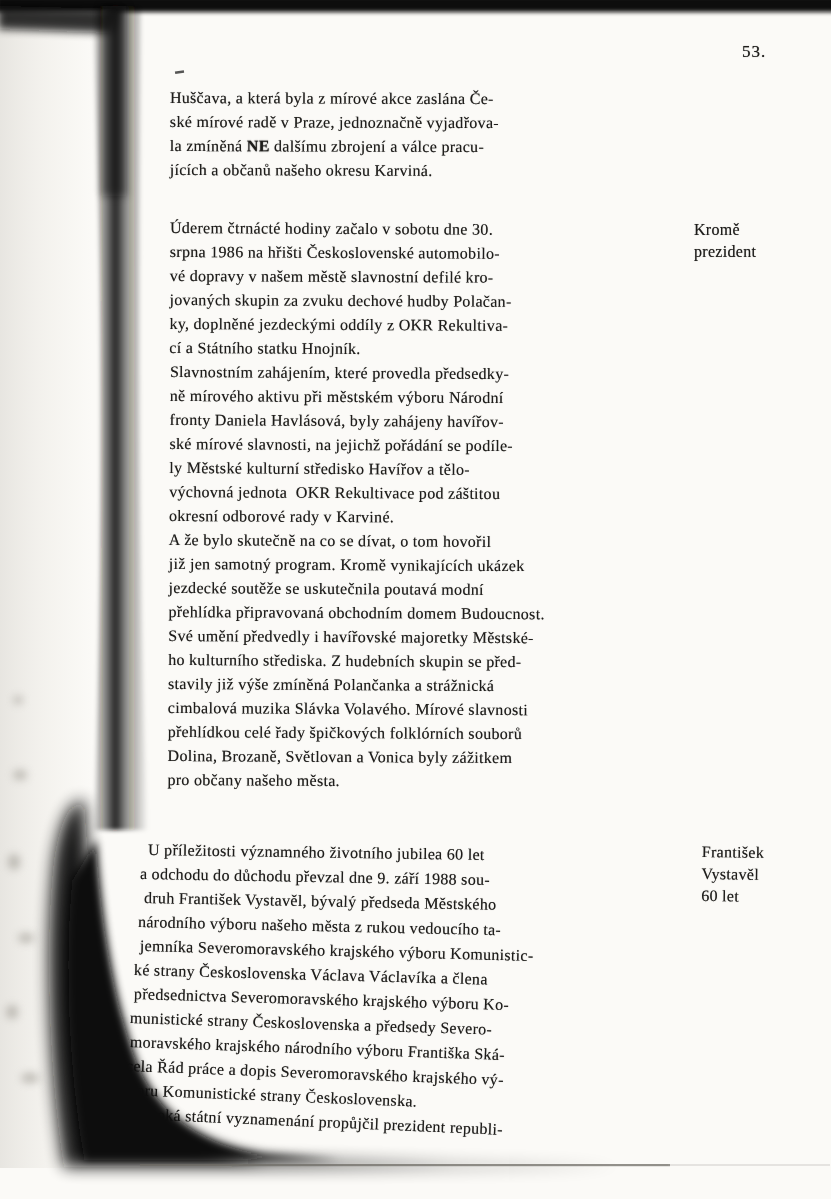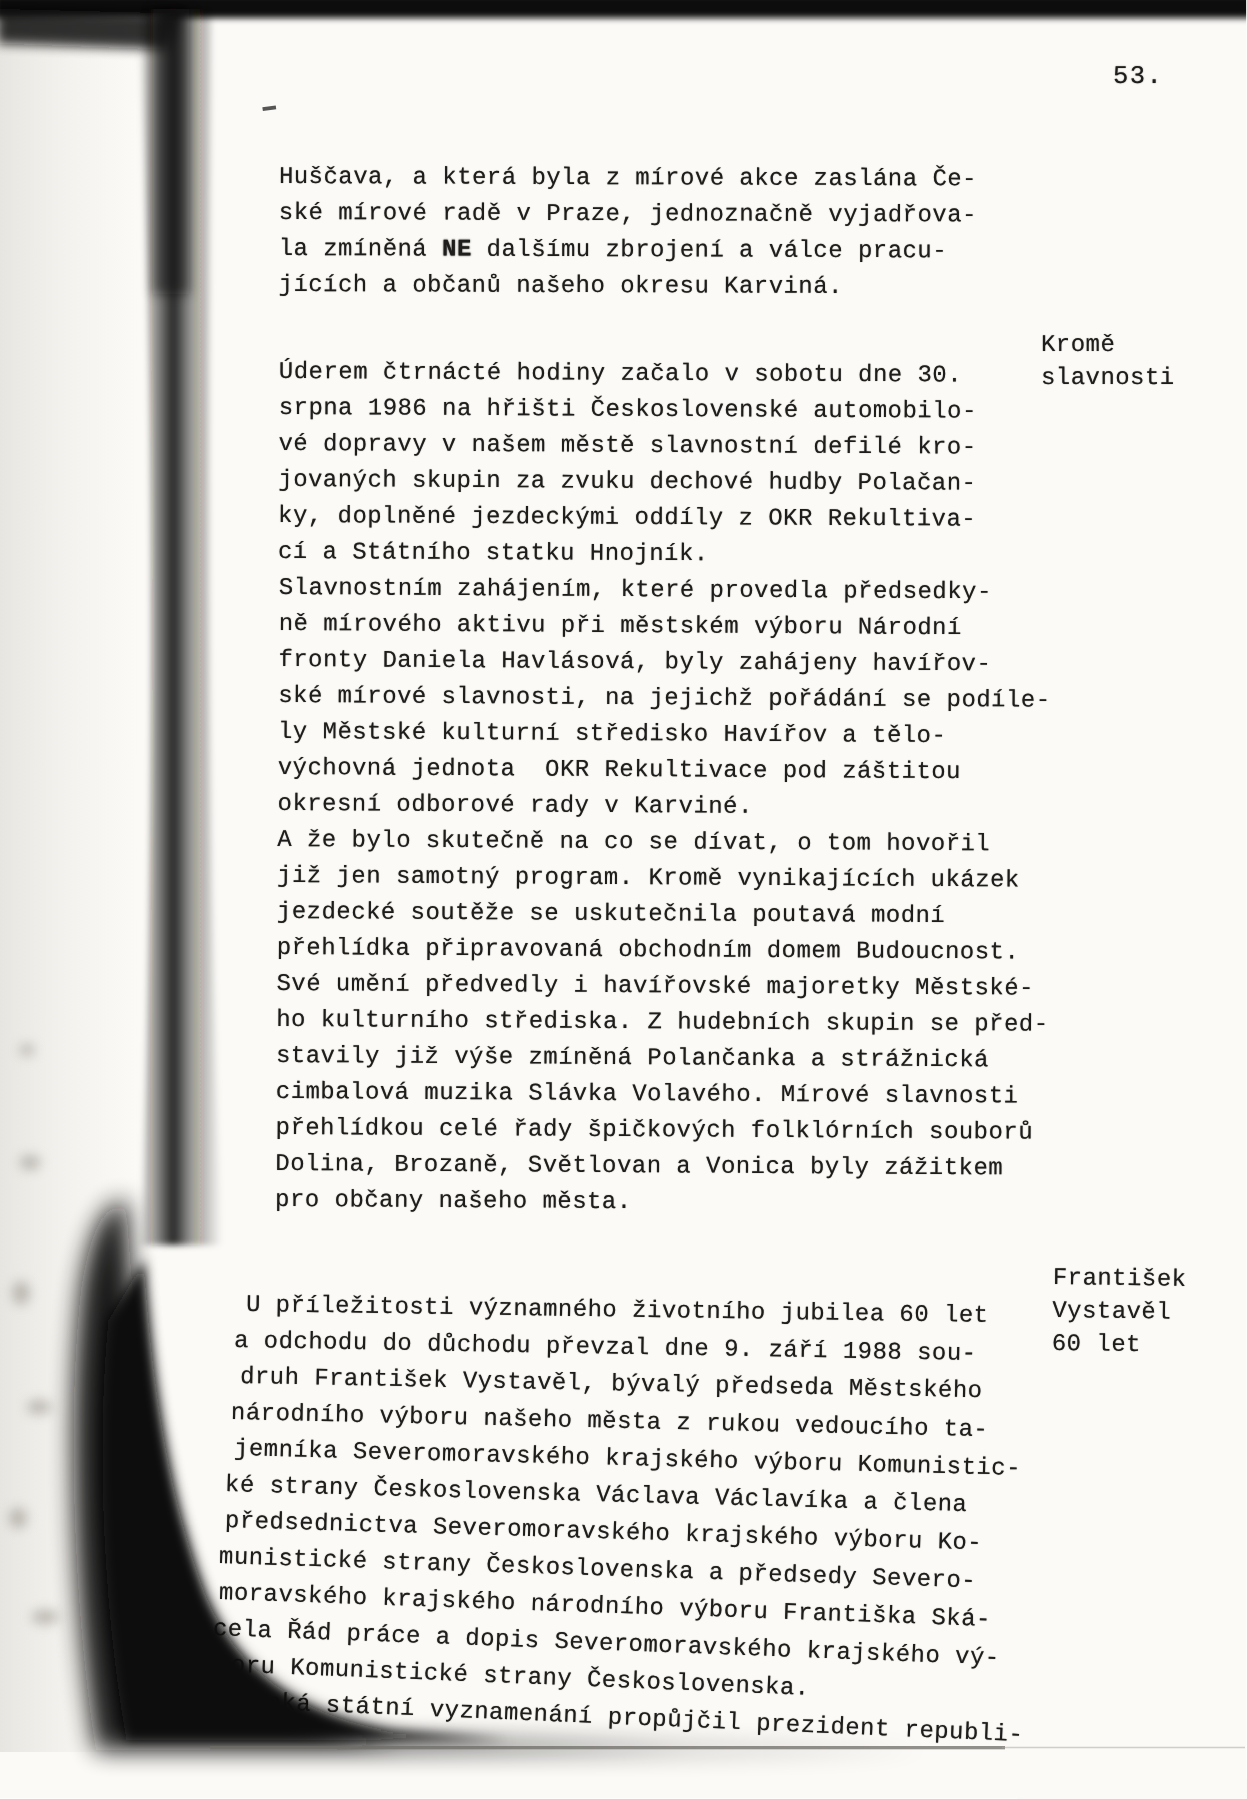--- a/index.html
+++ b/index.html
@@ -1,27 +1,26 @@
 <!DOCTYPE html>
 <html><head>
 <meta charset="utf-8">
 <style>
   html,body{margin:0;padding:0;background:#ffffff;}
   .page{
     position:relative;
     width:831px;height:1199px;
     background:#fbfaf7;
     overflow:hidden;
-    font-family:Liberation Mono, monospace;
+    font-family:Liberation Serif, serif;
     color:#1e1d1b;
   }
   .text-block{
-    position:absolute;left:186px;top:86px;width:540px;
+    position:absolute;left:170px;top:86px;width:540px;
     z-index:2;
-    margin-top:20px;
   }
   .para{margin:0;}
   .para-1{transform:rotate(0.2deg);transform-origin:0 0;margin-bottom:34px;}
   .para-2{transform:rotate(0.3deg);transform-origin:0 0;}
   .para-3{transform:rotate(0.35deg);transform-origin:0 0;margin-bottom:46px;}
   .line{
     white-space:pre;
     font-size:16px;line-height:24px;letter-spacing:0.3px;
     text-shadow:0 0 0.7px rgba(25,23,20,0.6);
   }
@@ -107,21 +106,21 @@
         <div class="line">munistické strany Československa a předsedy Severo-</div>
         <div class="line">moravského krajského národního výboru Františka Ská-</div>
         <div class="line">cela Řád práce a dopis Severomoravského krajského vý-</div>
         <div class="line">boru Komunistické strany Československa.</div>
         <div class="line">Vysoká státní vyznamenání propůjčil prezident republi-</div>
       </div>
   </div>
 
   <div class="margin-note note-1">
       <div class="line">Kromě</div>
-      <div class="line">slavnosti</div>
+      <div class="line">prezident</div>
     </div>
   <div class="margin-note note-2">
       <div class="line">František</div>
       <div class="line">Vystavěl</div>
       <div class="line">60 let</div>
     </div>
 
   <svg class="artifacts" width="831" height="1199" viewBox="0 0 831 1199" xmlns="http://www.w3.org/2000/svg">
     <defs>
       <filter id="b2" x="-50%" y="-50%" width="200%" height="200%">

